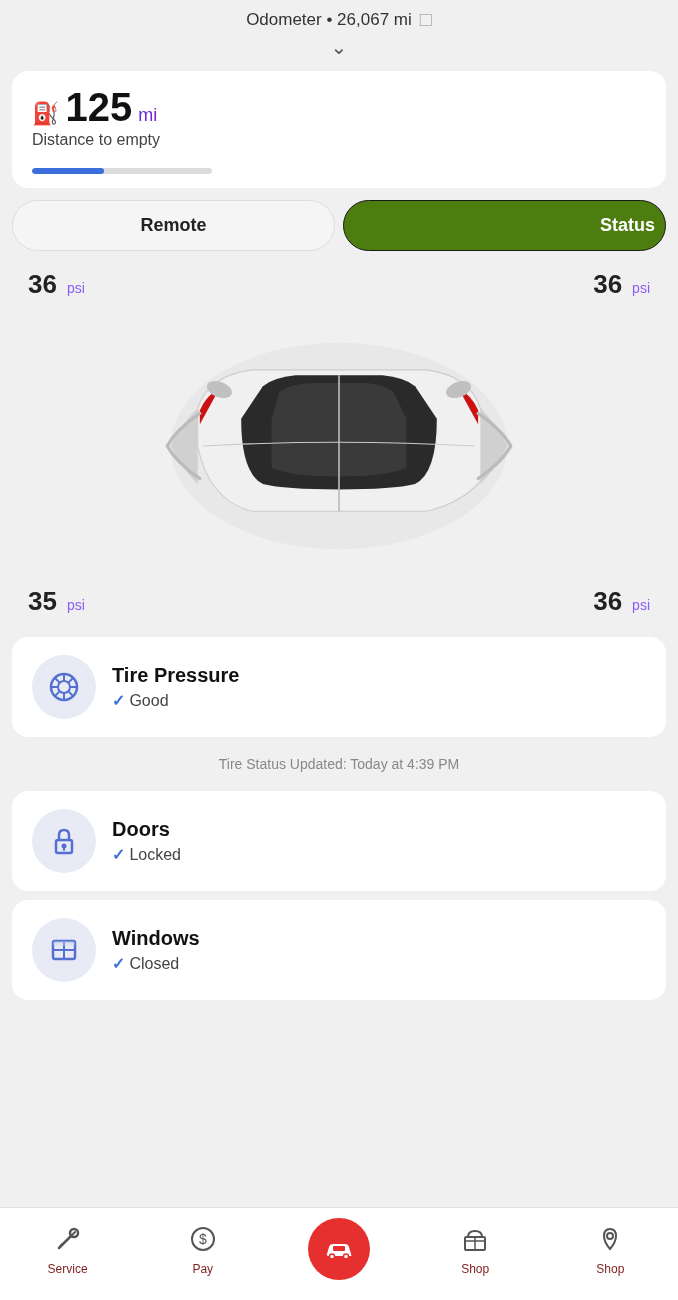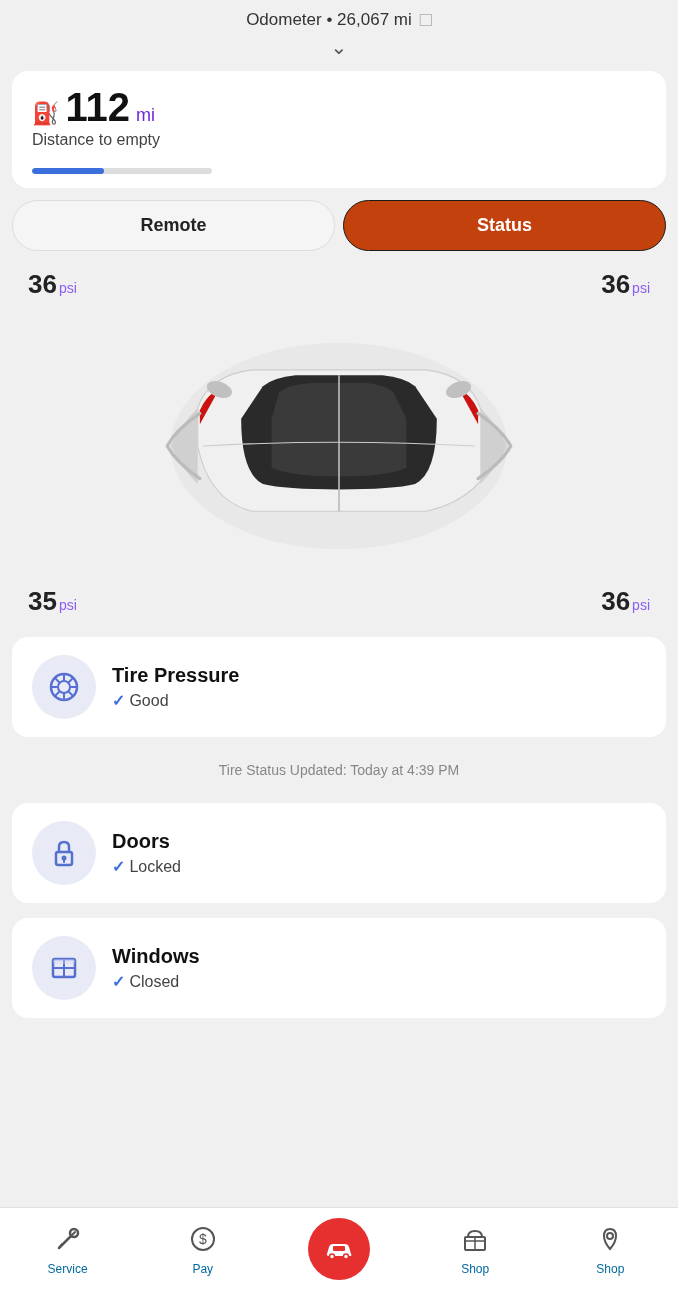--- a/index.html
+++ b/index.html
@@ -93,23 +93,24 @@
       border: 1.5px solid #ddd;
       background: #f5f5f5;
       font-size: 18px;
       font-weight: 600;
       cursor: pointer;
       color: #222;
       position: relative;
       text-align: center;
     }
     .tab-btn.active {
-      background: #c2410c;
+      background: #4d7c0f;
       color: #fff;
       border-color: #1a1a1a;
+      text-align: right;
     }
     .health-dot {
       display: inline-block;
       width: 10px;
       height: 10px;
       background: #e63030;
       border-radius: 50%;
       margin-left: 4px;
       vertical-align: middle;
     }
@@ -124,21 +125,21 @@
       justify-content: space-between;
       padding: 6px 16px;
       margin-top: 4px;
     }
     .psi-value {
       font-size: 26px;
       font-weight: 700;
       color: #222;
       display: flex;
       align-items: baseline;
-      gap: 2px;
+      gap: 10px;
     }
     .psi-unit {
       font-size: 14px;
       font-weight: 500;
       color: #8b5cf6;
     }
     .car-image-container {
       display: flex;
       justify-content: center;
       align-items: center;
@@ -149,21 +150,21 @@
       display: flex;
       justify-content: space-between;
       padding: 0px 16px 12px;
     }
 
     .status-list {
       background: #f0f0f0;
       padding: 0 12px;
       display: flex;
       flex-direction: column;
-      gap: 11px;
+      gap: 5px;
     }
     .status-card {
       background: #fff;
       border-radius: 16px;
       padding: 18px 20px;
       margin-bottom: 4px;
       display: flex;
       align-items: center;
       gap: 16px;
     }
@@ -228,21 +229,21 @@
       gap: 4px;
       cursor: pointer;
       min-width: 60px;
     }
     .nav-icon {
       font-size: 22px;
       color: #555;
     }
     .nav-label {
       font-size: 12px;
-      color: #0369a1;
+      color: #7f1d1d;
       text-align: center;
     }
     .nav-center-btn {
       width: 62px;
       height: 62px;
       background: #e63030;
       border-radius: 50%;
       display: flex;
       align-items: center;
       justify-content: center;
@@ -268,21 +269,21 @@
     <div class="odometer-row">
       <span class="odometer-text">Odometer • 26,067 mi</span>
       <span style="margin-left:auto; color:#aaa; font-size:20px;">□</span>
     </div>
     <div class="chevron-down">⌄</div>
   </div>
 
   <div class="fuel-card">
     <div class="fuel-top">
       <span class="fuel-icon">⛽</span>
-      <span class="fuel-miles">112</span>
+      <span class="fuel-miles">125</span>
       <span class="fuel-unit">mi</span>
     </div>
     <div class="fuel-label">Distance to empty</div>
     <div class="fuel-bar-bg">
       <div class="fuel-bar-fill" style="width:40%"></div>
     </div>
   </div>
 
   <div class="tab-bar">
     <button class="tab-btn">

